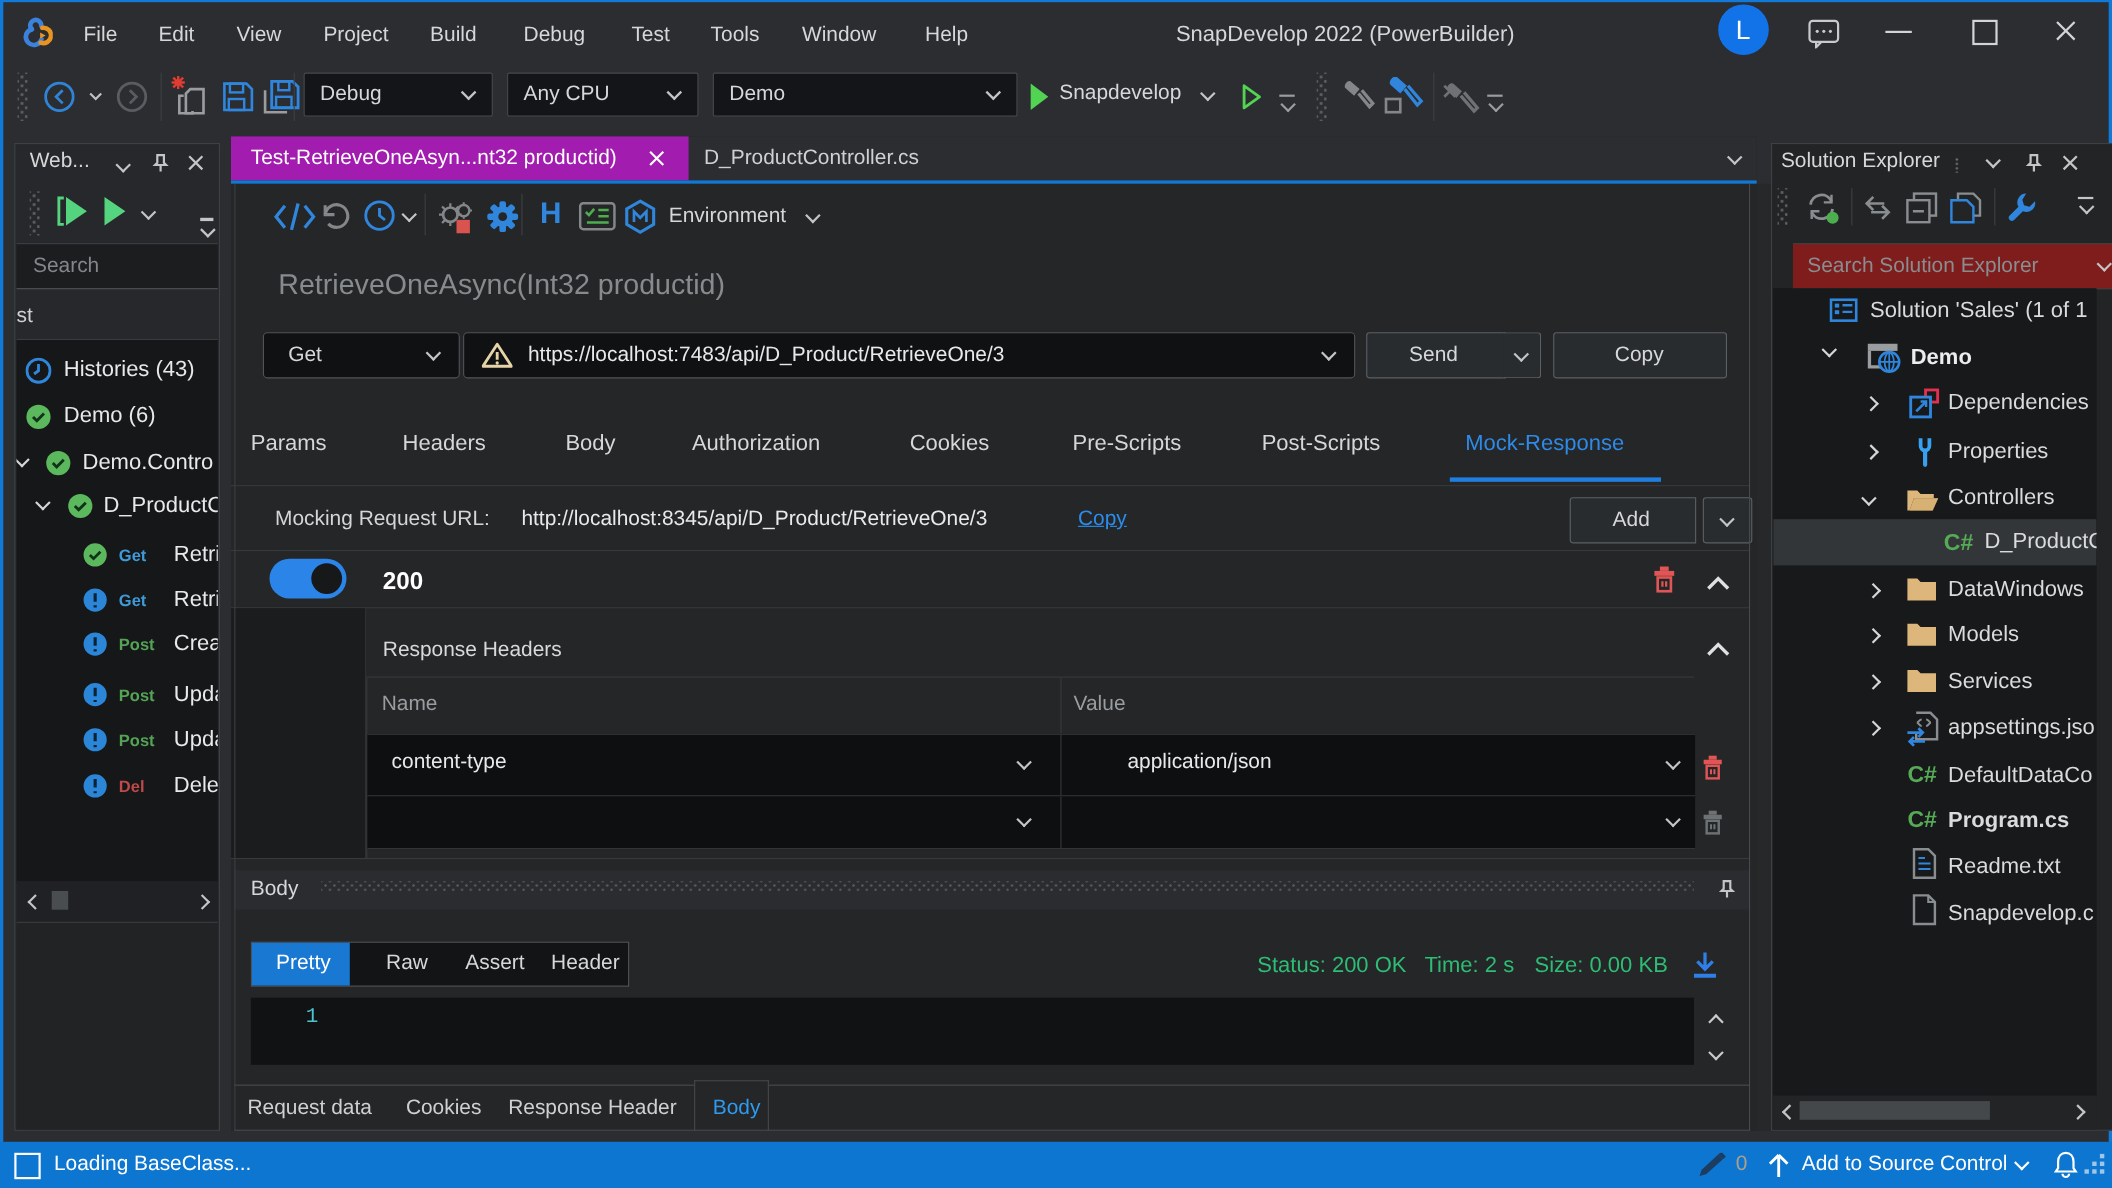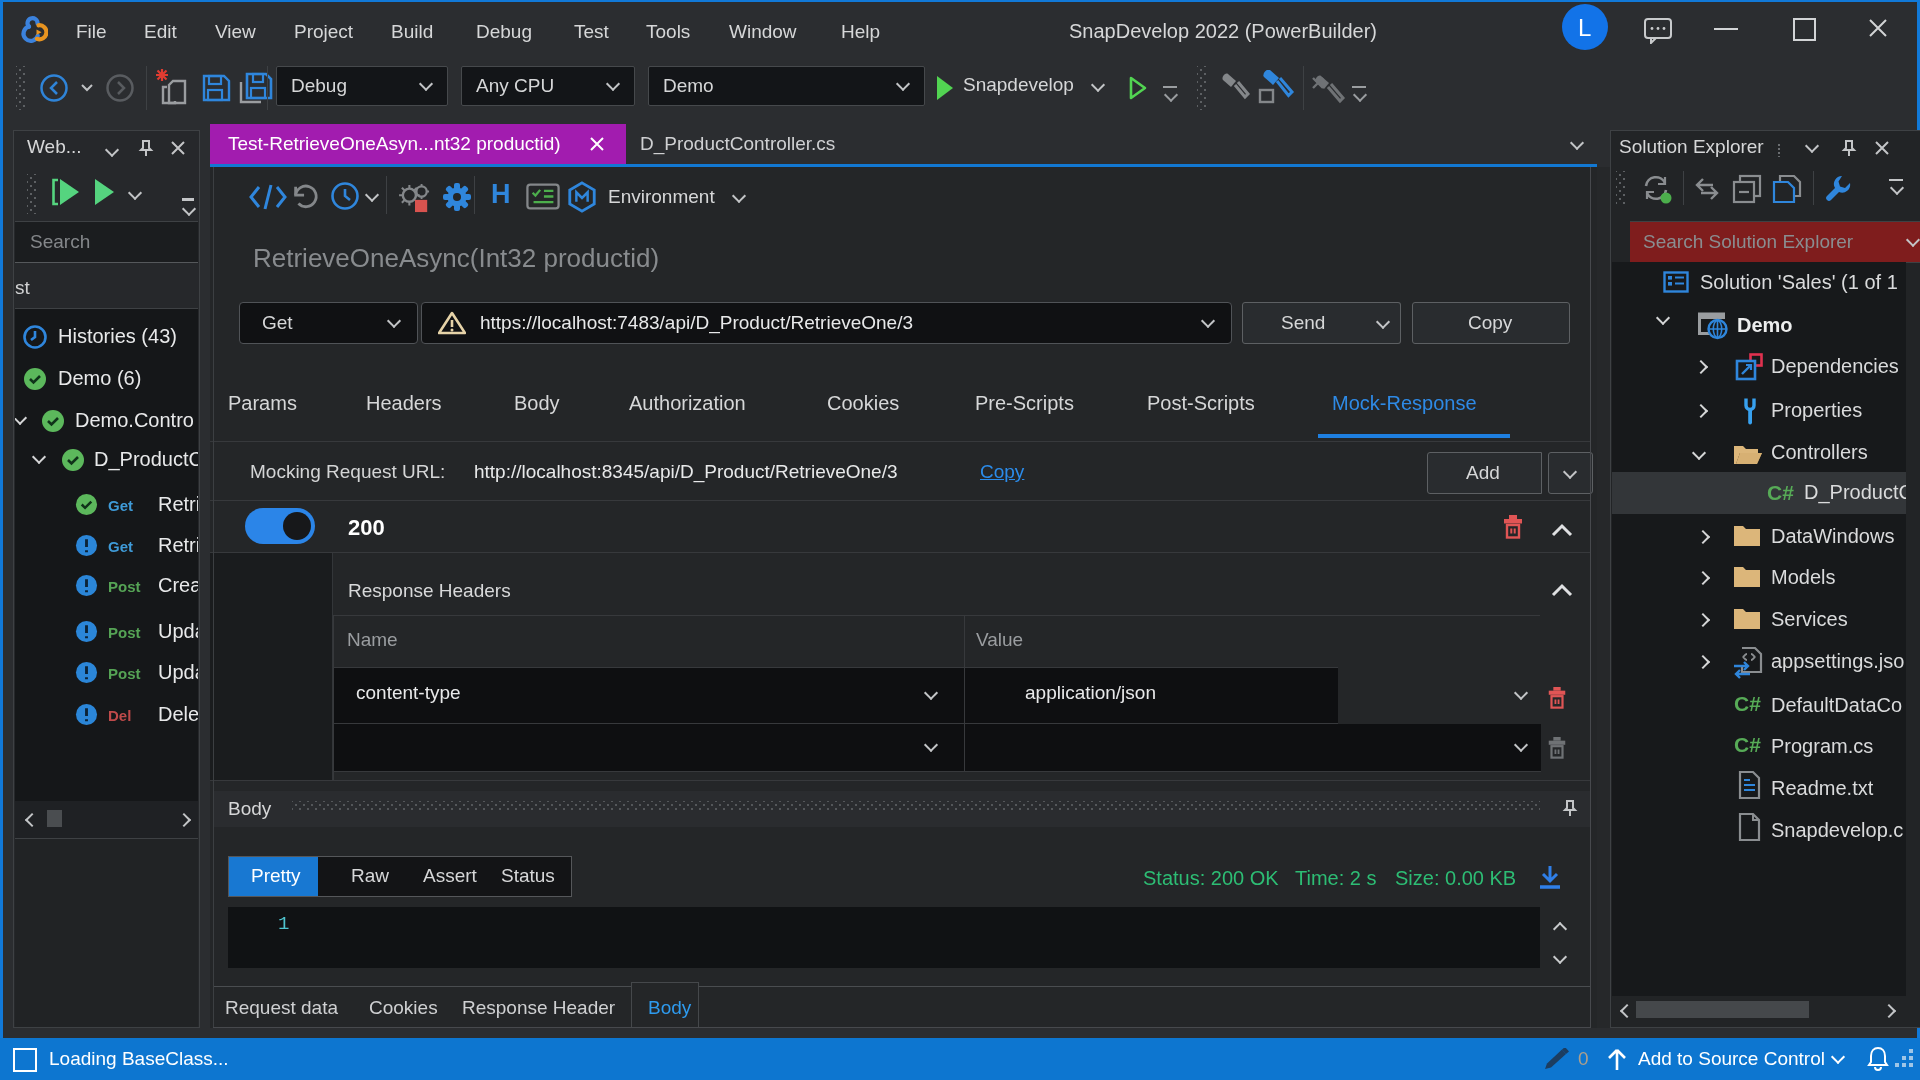--- a/index.html
+++ b/index.html
@@ -357,21 +357,21 @@
       <path d="M3 13 L12 4 L21 13" fill="none" stroke="#dfe0e2" stroke-width="3"></path>
     </svg>
   <div class="abs" style="left:123px;top:491px;width:1207px;height:1px;background:#37393c;"></div>
 
   <div class="abs" style="left:123px;top:492px;width:1207px;height:164px;border-left:1px solid #37393c;box-sizing:border-box;">
     <div class="abs" style="left:0;top:0;width:1207px;height:51px;">
       <div class="txt" style="left:13px;top:13px;font-size:19px;color:#9a9da0;">Name</div>
       <div class="txt" style="left:642px;top:13px;font-size:19px;color:#9a9da0;">Value</div>
       <div class="abs" style="left:630px;top:0;width:1px;height:51px;background:#37393c;"></div>
     </div>
-    <div class="abs" style="left:0;top:51px;width:1004px;height:57px;background:#0e0f11;border-top:1px solid #37393c;border-bottom:1px solid #37393c;box-sizing:border-box;">
+    <div class="abs" style="left:0;top:51px;width:1207px;height:57px;background:#0e0f11;border-top:1px solid #37393c;border-bottom:1px solid #37393c;box-sizing:border-box;">
       <div class="txt" style="left:22px;top:14px;font-size:19px;color:#e8e9ea;">content-type</div>
       <div class="chd" style="left:592px;top:20px;"></div>
       <div class="abs" style="left:630px;top:0;width:1px;height:55px;background:#37393c;"></div>
       <div class="txt" style="left:659px;top:14px;font-size:19px;color:#e8e9ea;margin-left:32px;">application/json</div>
       <div class="chd" style="left:1182px;top:20px;"></div>
     </div>
     <div class="abs" style="left:0;top:108px;width:1207px;height:48px;background:#0e0f11;border-bottom:1px solid #37393c;box-sizing:border-box;">
       <div class="chd" style="left:592px;top:16px;"></div>
       <div class="abs" style="left:630px;top:0;width:1px;height:47px;background:#37393c;"></div>
       <div class="chd" style="left:1182px;top:16px;"></div>
@@ -397,21 +397,21 @@
   <svg class="abs" style="left:1350px;top:674px;" width="20" height="22" viewBox="0 0 20 22">
       <path d="M7 3 h6 v7 l2 2 H5 l2 -2 z M10 12 v6" fill="none" stroke="#c3c5c7" stroke-width="2"></path>
     </svg>
 
   <div class="abs" style="left:18px;top:732px;width:344px;height:41px;background:#131416;border:1px solid #55575a;box-sizing:border-box;">
     <div class="abs" style="left:0;top:0;width:89px;height:39px;background:#1878d2;">
         <div class="txt" style="left:22px;top:8px;font-size:19px;color:#fff;">Pretty</div>
       </div>
     <div class="txt" style="left:122px;top:8px;font-size:19px;">Raw</div>
     <div class="txt" style="left:194px;top:8px;font-size:19px;">Assert</div>
-    <div class="txt" style="left:272px;top:8px;font-size:19px;">Status</div>
+    <div class="txt" style="left:272px;top:8px;font-size:19px;">Header</div>
   </div>
   <div class="txt" style="left:933px;top:743px;font-size:20px;color:#2dbd74;">Status: 200 OK</div>
   <div class="txt" style="left:1085px;top:743px;font-size:20px;color:#2dbd74;">Time: 2 s</div>
   <div class="txt" style="left:1185px;top:743px;font-size:20px;color:#2dbd74;">Size: 0.00 KB</div>
   <svg class="abs" style="left:1327px;top:740px;" width="26" height="26" viewBox="0 0 26 26">
     <path d="M13 2 v14 M6 10 l7 7 7-7" fill="none" stroke="#2f7fe8" stroke-width="3"></path>
     <path d="M3 23 h20" stroke="#2f7fe8" stroke-width="3.5"></path>
   </svg>
 
   <div class="abs" style="left:18px;top:783px;width:1312px;height:61px;background:#101214;">
@@ -556,21 +556,21 @@
     <div class="txt" style="left:159px;top:388px;font-size:20px;color:#dadbdc;">appsettings.jso</div>
 
     <svg class="abs" style="left:121px;top:430px;" width="32" height="24" viewBox="0 0 30 24">
       <text x="0" y="19" font-size="21" font-weight="bold" fill="#57ab57" font-family="Liberation Sans">C#</text>
     </svg>
     <div class="txt" style="left:159px;top:432px;font-size:20px;color:#dadbdc;">DefaultDataCo</div>
 
     <svg class="abs" style="left:121px;top:471px;" width="32" height="24" viewBox="0 0 30 24">
       <text x="0" y="19" font-size="21" font-weight="bold" fill="#57ab57" font-family="Liberation Sans">C#</text>
     </svg>
-    <div class="txt" style="left:159px;top:473px;font-size:20px;color:#dadbdc;">Program.cs</div>
+    <div class="txt" style="left:159px;top:473px;font-size:20px;color:#dadbdc;font-weight:bold;">Program.cs</div>
 
     <svg class="abs" style="left:124px;top:508px;" width="26" height="30" viewBox="0 0 26 30">
       <path d="M4 2 h13 l6 6 v20 H4z" fill="none" stroke="#8a8d90" stroke-width="2.2"></path>
       <path d="M8 10 h6 M8 15 h11 M8 20 h11" stroke="#2f86dc" stroke-width="2"></path>
     </svg>
     <div class="txt" style="left:159px;top:515px;font-size:20px;color:#dadbdc;">Readme.txt</div>
 
     <svg class="abs" style="left:124px;top:550px;" width="26" height="30" viewBox="0 0 26 30">
       <path d="M4 2 h13 l6 6 v20 H4z" fill="none" stroke="#8a8d90" stroke-width="2.2"></path>
       <path d="M17 2 v6 h6" fill="none" stroke="#8a8d90" stroke-width="2"></path>

